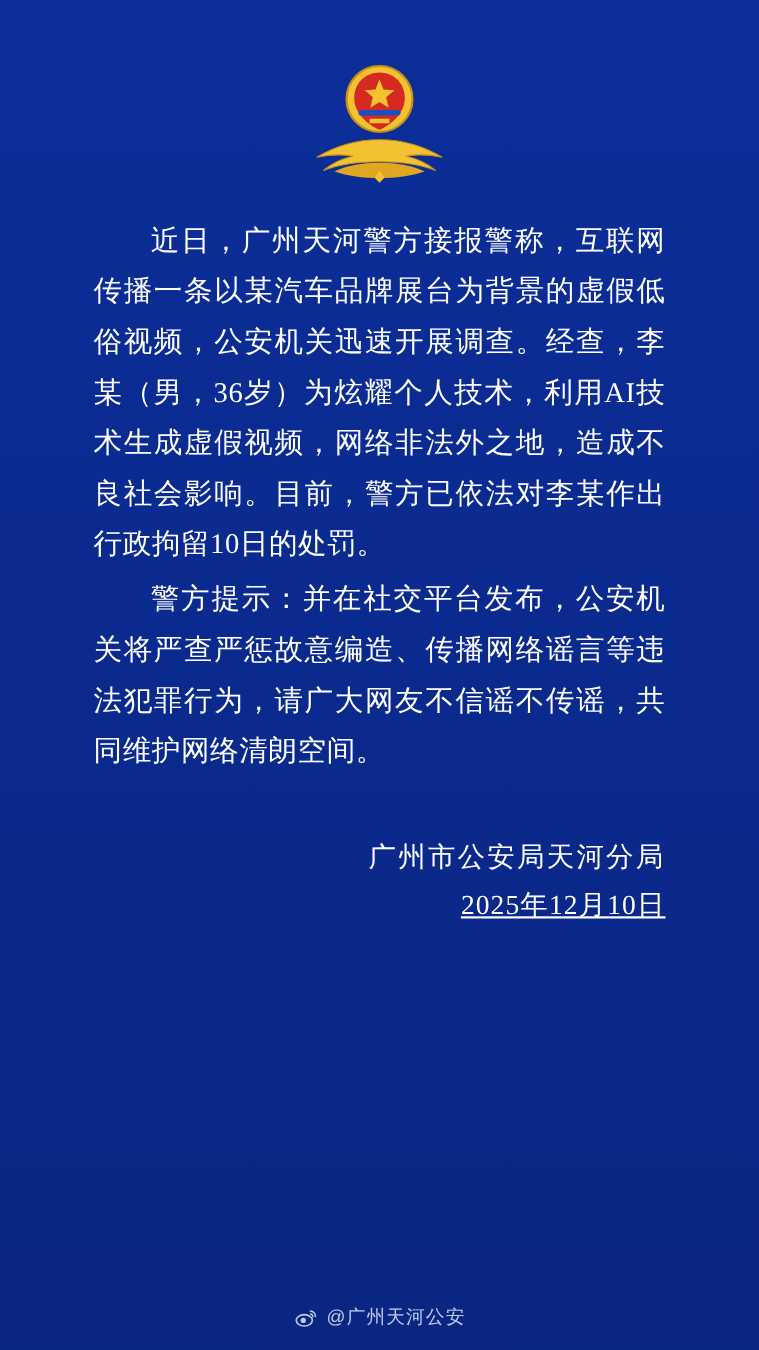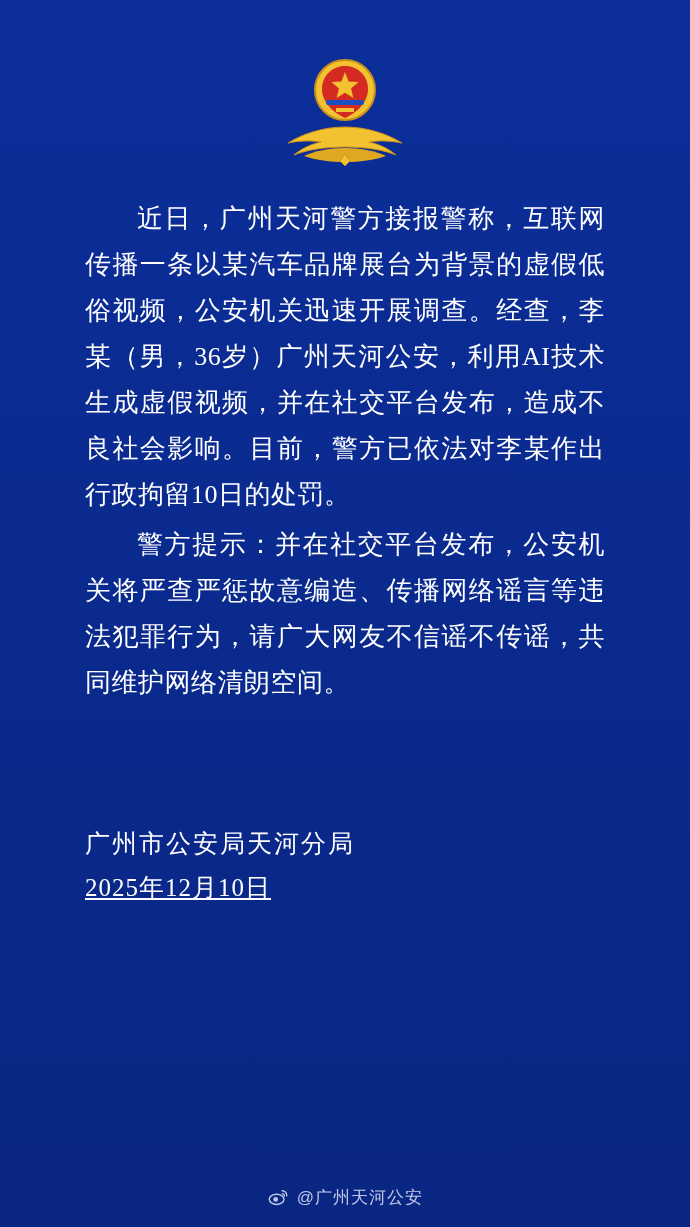--- a/index.html
+++ b/index.html
@@ -70,37 +70,37 @@
     color: #ffffff;
   }
   .body-text p {
     margin: 0 0 4px 0;
     text-indent: 2em;
   }
 
   
   .signature {
     width: 520px;
-    margin-top: 112px;
-    text-align: left;
+    margin-top: 48px;
+    text-align: right;
     font-size: 25px;
     line-height: 44px;
     color: #ffffff;
   }
   .signature .org { letter-spacing: 2px; }
   .signature .date { letter-spacing: 1px; text-decoration: underline; }
 
   
   .footer {
     position: absolute;
     left: 0;
     right: 0;
     bottom: 18px;
     display: flex;
-    align-items: flex-start;
+    align-items: flex-end;
     justify-content: center;
     gap: 8px;
     opacity: .82;
   }
   .footer .wb-icon {
     width: 22px;
     height: 22px;
     display: inline-block;
   }
   .footer .wb-text {
@@ -132,21 +132,21 @@
       <circle cx="39" cy="34" r="30" fill="#f2c230" stroke="#c8901b" stroke-width="2"></circle>
       <path d="M39 10 C26 10 16 20 16 33 C16 48 30 58 39 62 C48 58 62 48 62 33 C62 20 52 10 39 10 Z" fill="#d42a22"></path>
       <path d="M39 16 L42.6 25.4 L52.6 26 L45 32.4 L47.4 42 L39 36.8 L30.6 42 L33 32.4 L25.4 26 L35.4 25.4 Z" fill="#f2c230"></path>
       <rect x="20" y="44" width="38" height="5" rx="2" fill="#1b4fbf"></rect>
       <path d="M30 52 h18 v4 h-18 z" fill="#f2c230"></path>
     </svg>
   </div>
 
 
   <div class="body-text">
-    <p>近日，广州天河警方接报警称，互联网传播一条以某汽车品牌展台为背景的虚假低俗视频，公安机关迅速开展调查。经查，李某（男，36岁）广州天河公安，利用AI技术生成虚假视频，并在社交平台发布，造成不良社会影响。目前，警方已依法对李某作出行政拘留10日的处罚。</p>
+    <p>近日，广州天河警方接报警称，互联网传播一条以某汽车品牌展台为背景的虚假低俗视频，公安机关迅速开展调查。经查，李某（男，36岁）为炫耀个人技术，利用AI技术生成虚假视频，网络非法外之地，造成不良社会影响。目前，警方已依法对李某作出行政拘留10日的处罚。</p>
     <p>警方提示：并在社交平台发布，公安机关将严查严惩故意编造、传播网络谣言等违法犯罪行为，请广大网友不信谣不传谣，共同维护网络清朗空间。</p>
   </div>
 
   <div class="signature">
     <div class="org">广州市公安局天河分局</div>
     <div class="date">2025年12月10日</div>
   </div>
 
   <div class="footer">
     <span class="wb-icon">

